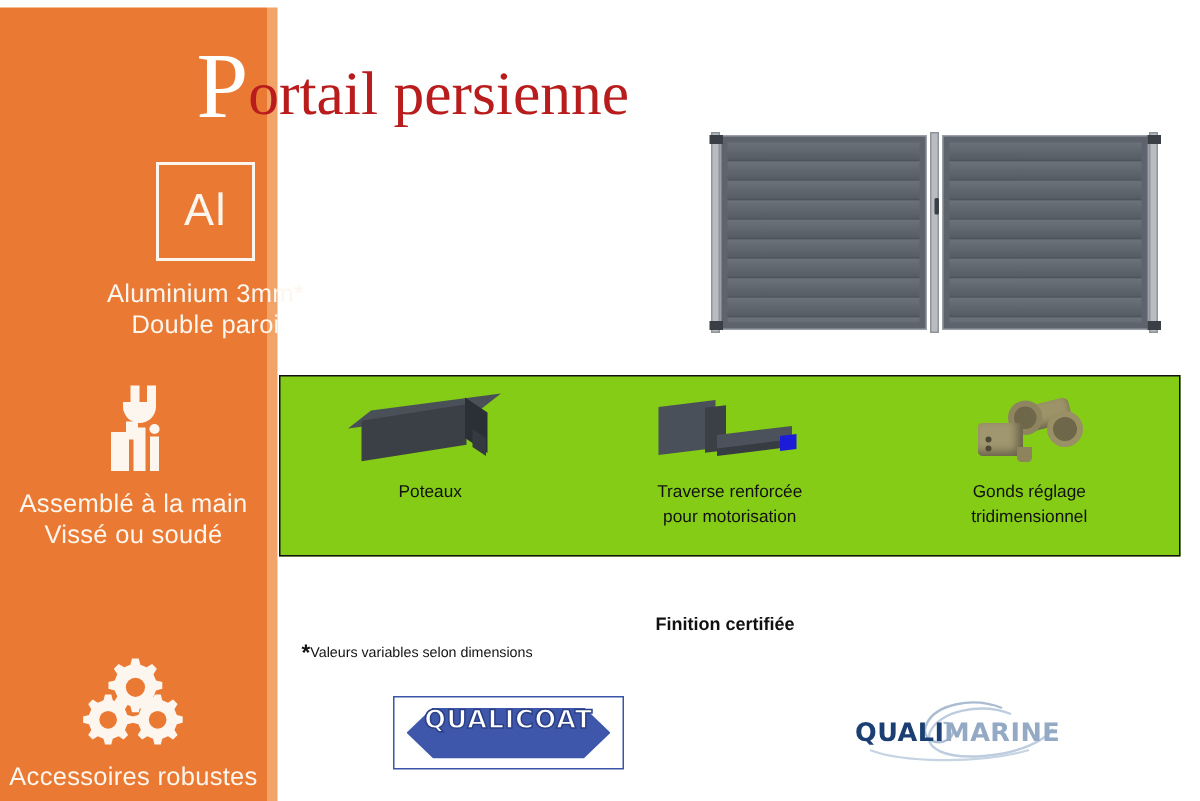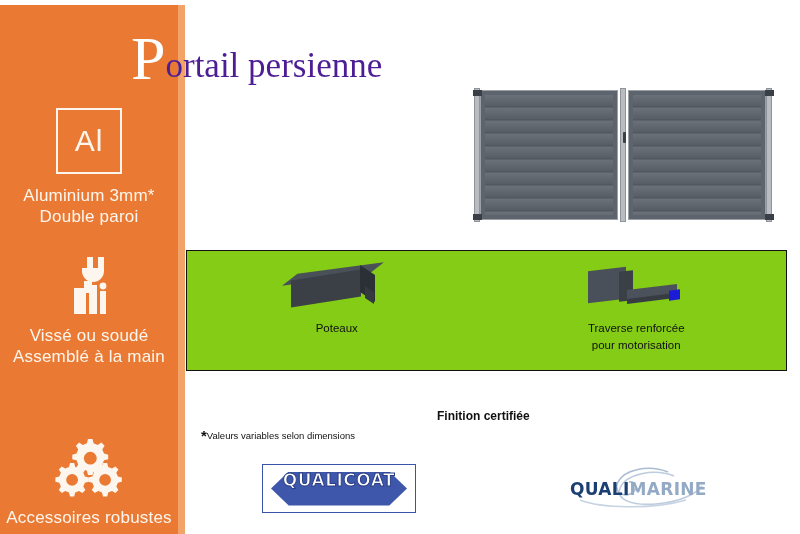--- a/index.html
+++ b/index.html
@@ -15,21 +15,21 @@
   .al-box{width:62px;height:62px;border:2.5px solid #fdf6ee;margin:0 auto 11px auto;
           display:flex;align-items:center;justify-content:center;}
   .al-box span{font-size:30px;color:#fdf6ee;font-weight:300;letter-spacing:1px;line-height:1;}
 
   .icon-wrap{height:62px;display:flex;align-items:flex-end;justify-content:center;margin-bottom:10px;}
 
   
   .title{position:absolute;left:131px;top:27px;white-space:nowrap;}
   .title .cap{font-family:"Liberation Serif",serif;font-size:62px;color:#ffffff;line-height:1;
               vertical-align:-2px;font-weight:400;}
-  .title .rest{font-family:"Liberation Serif",serif;font-size:35px;color:#4c1d95;line-height:1;font-weight:400;}
+  .title .rest{font-family:"Liberation Serif",serif;font-size:41px;color:#b91c1c;line-height:1;font-weight:400;}
 
   
   .gate{position:absolute;left:472px;top:88px;width:302px;height:134px;background:#ffffff;}
   .gate-leaf{position:absolute;top:2px;height:130px;background:#5e646d;
              box-shadow:inset 0 0 0 1px #9ba0a7;}
   .gate-leaf .slats{position:absolute;left:5px;right:5px;top:5px;bottom:5px;
      background:repeating-linear-gradient(to bottom,
         #6b7179 0px,#626870 5px,#575d65 11px,#4e545c 12px,#6b7179 13px);}
   .gate-post{position:absolute;top:0;width:6px;height:134px;background:#b9bdc2;
              box-shadow:inset 0 0 0 1px #8f949a;}
@@ -115,21 +115,21 @@
   .qm-b{color:#93a9c4;}
 </style>
 </head>
 <body>
 
 <div class="page">
 
   <div class="sidebar"></div>
   <div class="sidebar-stripe"></div>
 
-  <div class="side-block" style="top:108px;">
+  <div class="side-block" style="top:108px;padding-left:48px;">
     <div class="al-box">
       <span>Al</span>
     </div>
     <div class="side-label">Aluminium 3mm*</div>
     <div class="side-label">Double paroi</div>
   </div>
 
   <div class="side-block" style="top:253px;">
     <div class="icon-wrap">
       <svg width="58" height="60" viewBox="0 0 58 60" aria-hidden="true">
@@ -140,22 +140,22 @@
           <rect x="15" y="36" width="10" height="2.4"></rect>
           <rect x="15" y="41" width="10" height="2.4"></rect>
           <rect x="15" y="46" width="10" height="2.4"></rect>
           <rect x="15" y="51" width="10" height="2.4"></rect>
           <path d="M29 30 l8 0 0 29 -8 0 z"></path>
           <path d="M40 36 l6 0 0 23 -6 0 z"></path>
           <circle cx="43" cy="31" r="3.4"></circle>
         </g>
       </svg>
     </div>
+    <div class="side-label">Assemblé à la main</div>
     <div class="side-label">Vissé ou soudé</div>
-    <div class="side-label">Assemblé à la main</div>
   </div>
 
   <div class="side-block" style="top:435px;">
     <div class="icon-wrap">
       <svg width="78" height="60" viewBox="0 0 78 60" aria-hidden="true">
         <g fill="#fdf6ee">
           <path d="M38 2 l4.5 0 1.1 4.2 4.1 1.7 3.7 -2.3 3.2 3.2 -2.3 3.7 1.7 4.1 4.2 1.1 0 4.5 -4.2 1.1 -1.7 4.1 2.3 3.7 -3.2 3.2 -3.7 -2.3 -4.1 1.7 -1.1 4.2 -4.5 0 -1.1 -4.2 -4.1 -1.7 -3.7 2.3 -3.2 -3.2 2.3 -3.7 -1.7 -4.1 -4.2 -1.1 0 -4.5 4.2 -1.1 1.7 -4.1 -2.3 -3.7 3.2 -3.2 3.7 2.3 4.1 -1.7 z"></path>
           <circle cx="40.3" cy="21.2" r="6.4" fill="#ea7a33"></circle>
           <path d="M20 26 l4.2 0 1.0 3.9 3.8 1.6 3.4 -2.1 3.0 3.0 -2.1 3.4 1.6 3.8 3.9 1.0 0 4.2 -3.9 1.0 -1.6 3.8 2.1 3.4 -3.0 3.0 -3.4 -2.1 -3.8 1.6 -1.0 3.9 -4.2 0 -1.0 -3.9 -3.8 -1.6 -3.4 2.1 -3.0 -3.0 2.1 -3.4 -1.6 -3.8 -3.9 -1.0 0 -4.2 3.9 -1.0 1.6 -3.8 -2.1 -3.4 3.0 -3.0 3.4 2.1 3.8 -1.6 z"></path>
           <circle cx="22.1" cy="42.9" r="5.9" fill="#ea7a33"></circle>
@@ -215,20 +215,36 @@
               <div class="arm2"></div>
               <div class="blue"></div>
           </div>
         </div>
         <div class="prod-cap">
           <span>Traverse renforcée</span>
           <span class="sub" style="font-weight:500">pour motorisation</span>
         </div>
       </div>
 
+      <div class="prod-cell">
+        <div class="prod-img">
+          <div class="gond">
+            <div class="arm"></div>
+              <div class="ring1"></div>
+              <div class="ring2"></div>
+            <div class="blk"></div>
+              <div class="dots"></div>
+              <div class="stem"></div>
+          </div>
+        </div>
+        <div class="prod-cap">
+          <span>Gonds réglage</span>
+          <span class="sub" style="font-weight:500">tridimensionnel</span>
+        </div>
+      </div>
 
     </div>
   </div>
 
   <div class="footnote">
     <span class="star">*</span><span>Valeurs variables selon dimensions</span>
   </div>
 
   <div class="finition">Finition certifiée</div>
 

